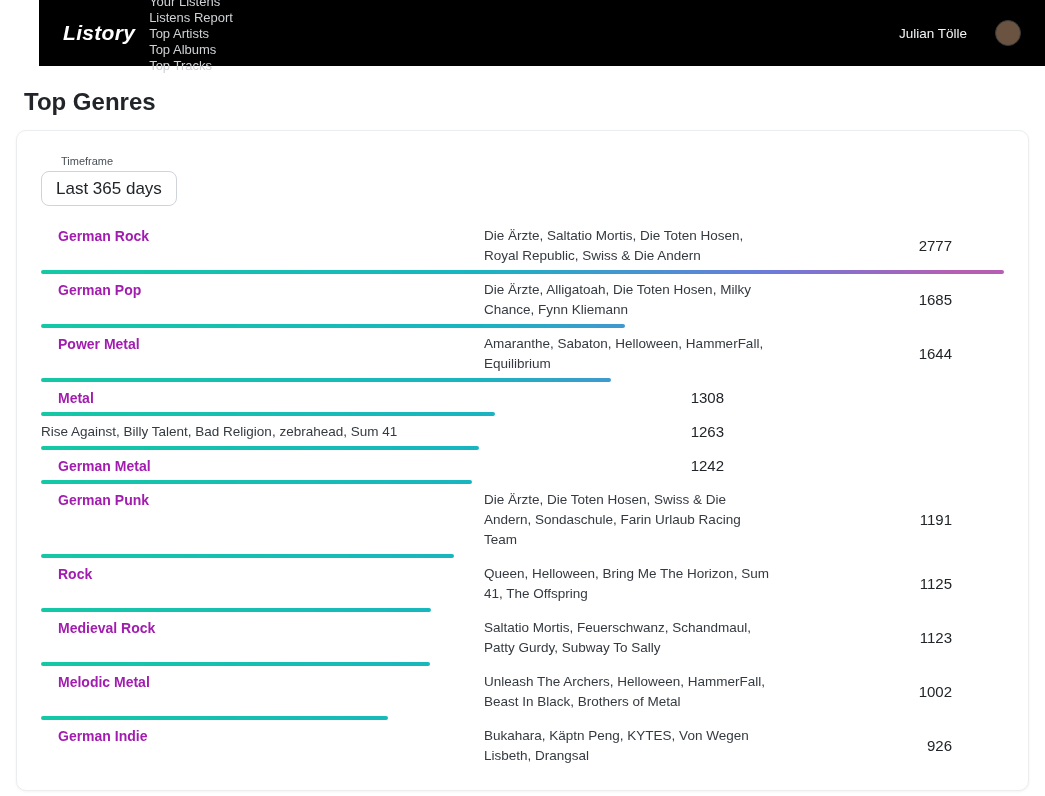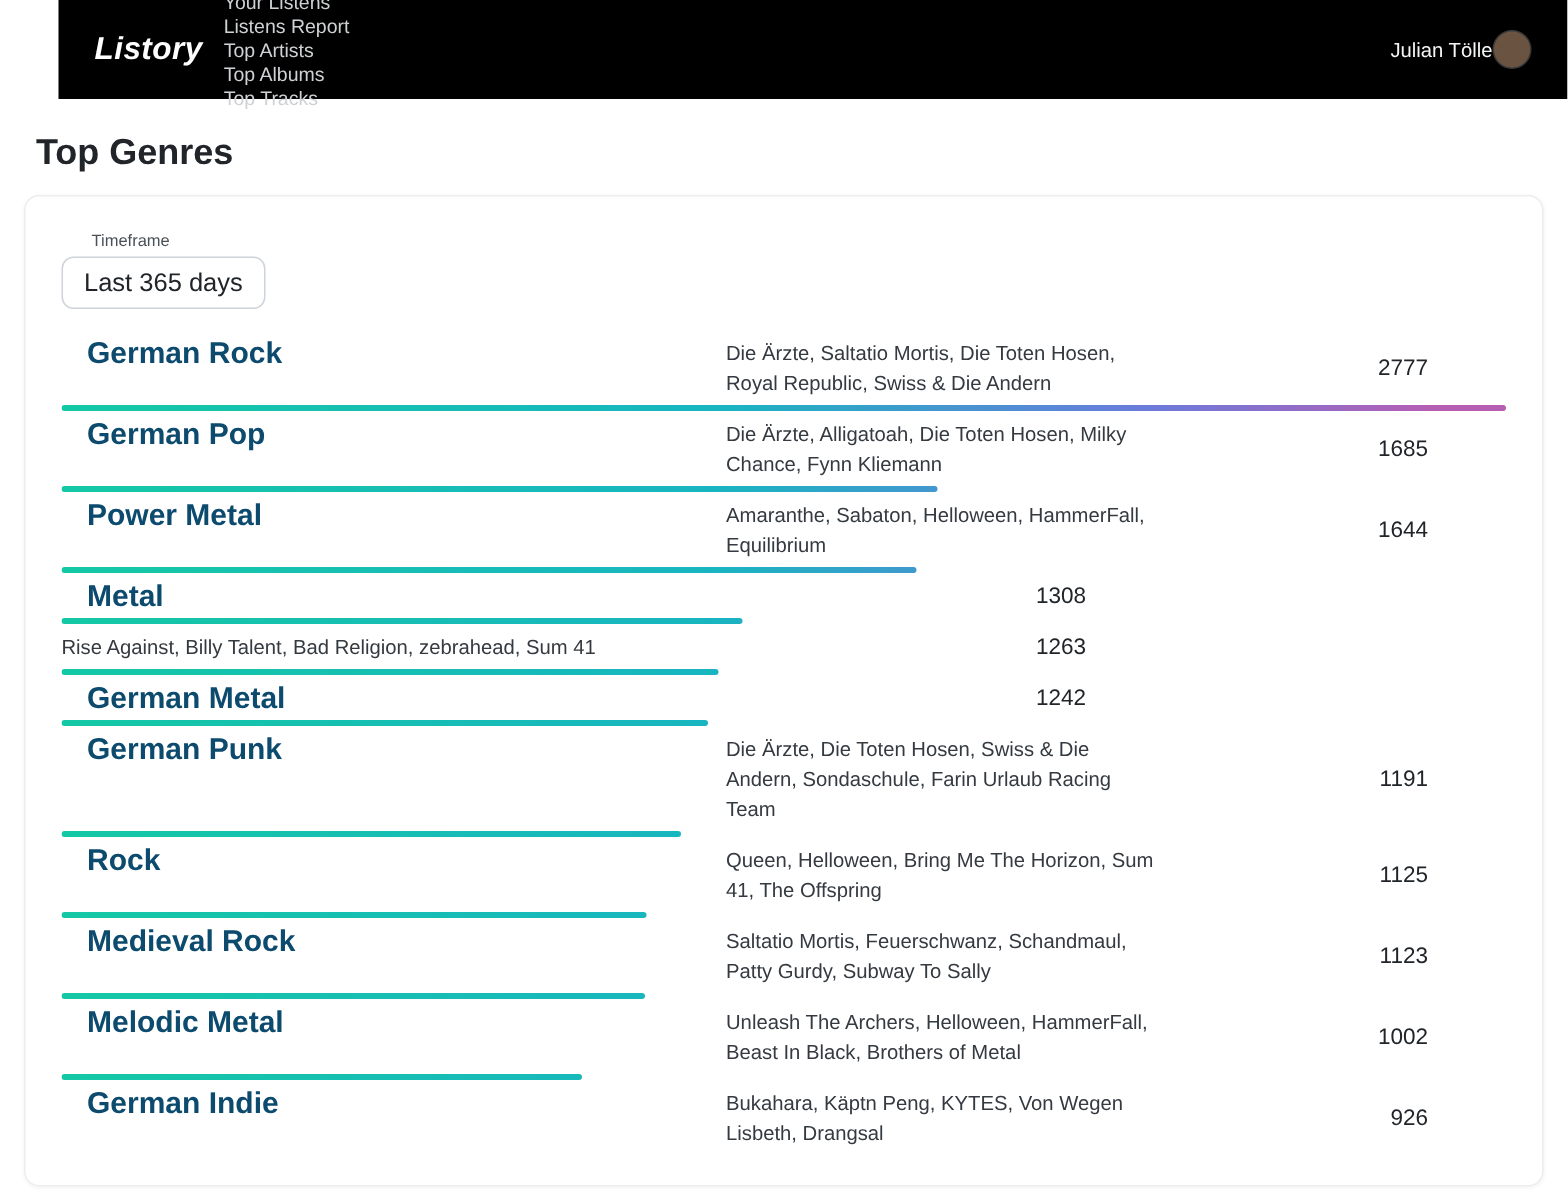--- a/index.html
+++ b/index.html
@@ -47,21 +47,21 @@
     cursor: pointer;
     white-space: nowrap;
   }
   .nav-link.active {
     color: #ffffff;
   }
   .nav-right {
     margin-left: auto;
     display: flex;
     align-items: center;
-    gap: 0;
+    gap: 28px;
     justify-content: flex-end;
   }
   .user-name {
     font-size: 13.5px;
     color: #f4f5f6;
     cursor: pointer;
     white-space: nowrap;
   }
   .avatar {
     width: 26px;
@@ -124,23 +124,23 @@
   .genre-row {
     padding-top: 6px;
   }
   .row-main {
     display: grid;
     grid-template-columns: 443px 292px 1fr;
     align-items: start;
     line-height: 20px;
   }
   .genre-name {
-    font-size: 20px;
+    font-size: 14px;
     font-weight: bold;
-    color: #0c4a6e;
+    color: #a21caf;
     padding-left: 17px;
     box-sizing: border-box;
   }
   .genre-artists {
     font-size: 13.5px;
     color: #343a40;
   }
   .genre-count {
     font-size: 15px;
     color: #212529;

